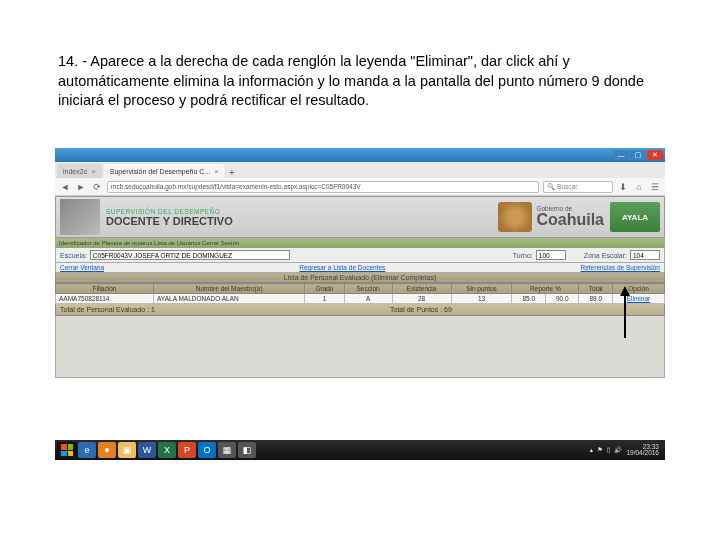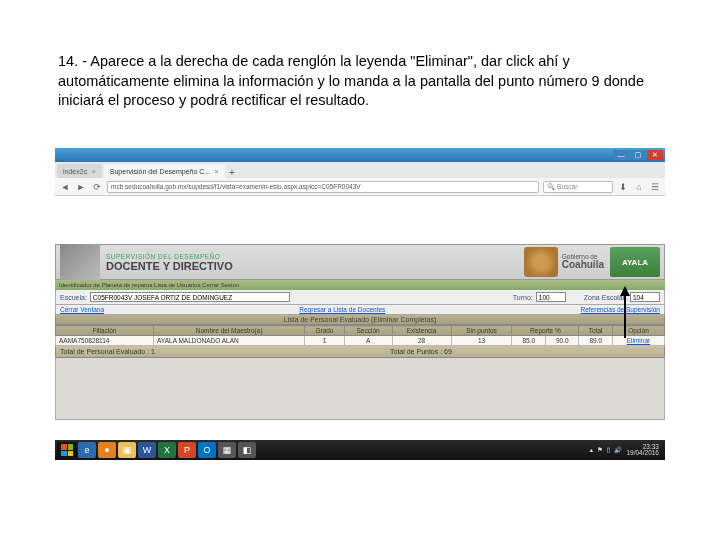--- a/index.html
+++ b/index.html
@@ -13,28 +13,28 @@
   .tabrow { height: 16px; background: #e8e8e8; display: flex; align-items: flex-end; font-size: 7px; }
   .tab { height: 14px; padding: 0 6px; display: flex; align-items: center; gap: 4px; border-top-left-radius: 3px; border-top-right-radius: 3px; margin-left: 2px; background: #d8d8d8; color: #555; }
   .tab.active { background: #f5f5f5; color: #333; }
   .tab-x { font-size: 8px; color: #888; cursor: pointer; }
   .tab-plus { width: 14px; text-align: center; font-size: 10px; color: #666; }
   .urlrow { height: 18px; background: #f5f5f5; display: flex; align-items: center; padding: 0 4px; gap: 4px; border-bottom: 1px solid #ccc; }
   .nav-icn { width: 12px; height: 12px; display: flex; align-items: center; justify-content: center; font-size: 9px; color: #666; }
   .urlbar { flex: 1; height: 12px; background: #fff; border: 1px solid #bbb; border-radius: 2px; font-size: 6.5px; color: #555; padding: 0 3px; display: flex; align-items: center; }
   .searchbar { width: 70px; height: 12px; background: #fff; border: 1px solid #bbb; border-radius: 2px; font-size: 6.5px; color: #888; padding: 0 3px; display: flex; align-items: center; gap: 2px; }
   .page-body { background: #fff; }
-  .banner { height: 36px; background: linear-gradient(#ddd,#ccc); border: 1px solid #999; display: flex; align-items: center; padding: 0 4px; position: relative; margin-top: 48px; }
+  .banner { height: 42px; background: linear-gradient(#ddd,#ccc); border: 1px solid #999; display: flex; align-items: center; padding: 0 4px; position: relative; }
   .banner-photo { width: 40px; height: 36px; background: linear-gradient(135deg,#888,#bbb); margin-right: 6px; }
   .banner-text { flex: 1; }
   .banner-t1 { font-size: 6.5px; color: #3a6; letter-spacing: 0.5px; }
   .banner-t2 { font-size: 11px; font-weight: bold; color: #444; }
   .banner-logo { width: 34px; height: 30px; background: radial-gradient(circle,#c95 30%,#a73 70%); border-radius: 3px; margin: 0 4px; }
   .banner-coah { font-size: 6.5px; color: #555; line-height: 1; }
-  .banner-coah b { font-size: 10px; display: block; }
+  .banner-coah b { font-size: 16px; display: block; }
   .sedu-badge { width: 50px; height: 30px; background: linear-gradient(#5aa05a,#3a803a); color: #fff; font-size: 8px; font-weight: bold; display: flex; align-items: center; justify-content: center; margin-left: 6px; border-radius: 2px; }
   .subbanner { height: 10px; background: linear-gradient(#ab8,#8a6); font-size: 6px; color: #534; padding: 0 4px; display: flex; align-items: center; }
   .form-strip { background: #eee; border: 1px solid #aaa; border-top: none; padding: 2px 4px; font-size: 7px; color: #345678; display: flex; align-items: center; gap: 3px; }
   .form-strip input { height: 10px; font-size: 6.5px; border: 1px solid #888; padding: 0 2px; }
   .links-strip { background: #eee; border: 1px solid #aaa; border-top: none; padding: 1px 4px; font-size: 6.5px; display: flex; justify-content: space-between; }
   .links-strip a { color: #1155cc; text-decoration: underline; cursor: pointer; }
   .sect-header { background: linear-gradient(#b8b090,#a8a080); text-align: center; font-size: 7px; color: #444; padding: 1px 0; border: 1px solid #888; border-top: none; }
   .grid { width: 100%; border-collapse: collapse; font-size: 6.5px; }
   .grid th { background: linear-gradient(#b8b090,#a8a080); color: #3a3a2a; font-weight: normal; padding: 1px 2px; border: 1px solid #888; text-align: center; }
   .grid td { background: #f7f6f0; border: 1px solid #bbb; padding: 1px 3px; color: #333; }

